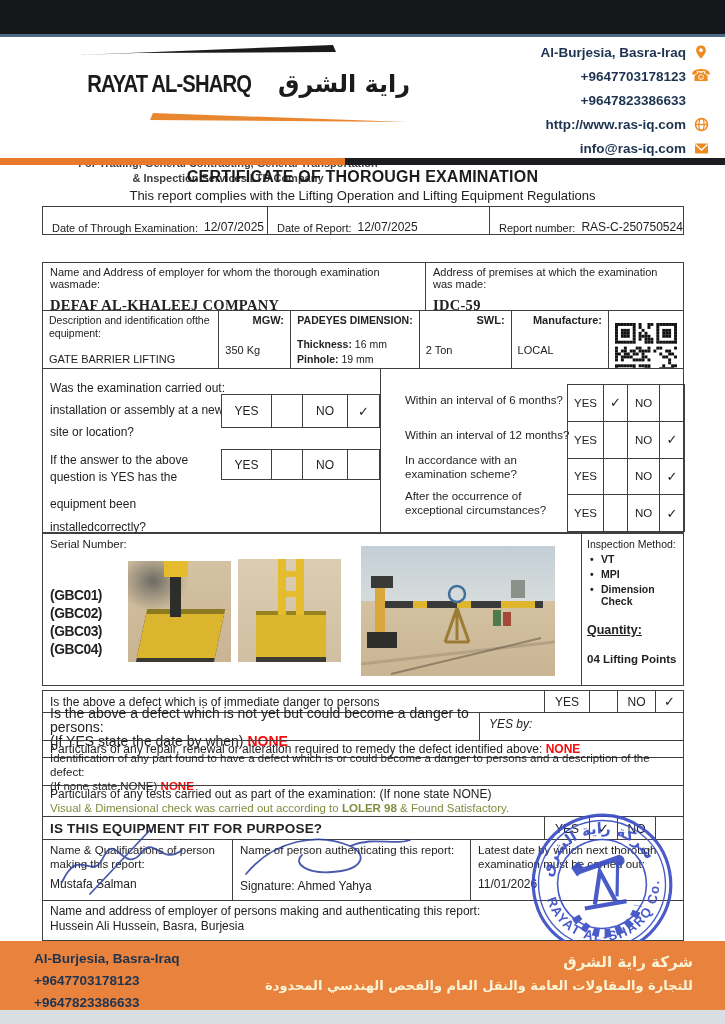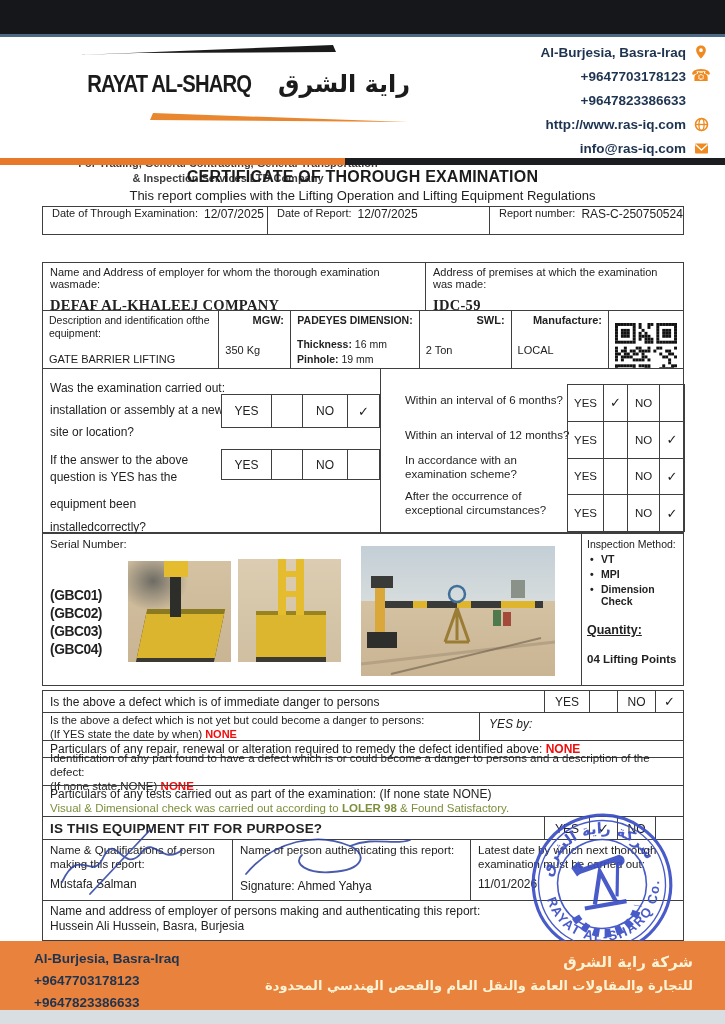--- a/index.html
+++ b/index.html
@@ -30,21 +30,21 @@
   
   .box{border:1.4px solid #3f3f3f;background:#fff;box-sizing:border-box;}
   .br{border-right:1.4px solid #3f3f3f;}
   .bt{border-top:1.4px solid #3f3f3f;}
   .lbl{font-size:11px;color:#222;}
   .red{color:#f20d0d;}
   .grn{color:#7d8f3e;}
 
   
   .t-dates{left:42px;top:206px;width:642px;height:29px;display:flex;align-items:stretch;}
-  .t-dates>div{display:flex;align-items:flex-start;padding-left:9px;gap:6px;font-size:11.5px;}
+  .t-dates>div{display:flex;align-items:flex-end;padding-left:9px;gap:6px;font-size:11.5px;}
   .t-dates .v{font-size:12px;}
 
   
   .t-emp{left:42px;top:246px;width:642px;height:122px;display:flex;flex-direction:column;margin-top:16px;}
   .t-emp .r1{height:47px;display:flex;}
   .t-emp .r1>div{padding:3px 7px;}
   .serif-name{font-family:"Liberation Serif",serif;font-weight:bold;font-size:14.5px;margin-top:7px;letter-spacing:.3px;}
   .t-emp .r2{flex:1;display:flex;}
   .t-emp .r2>div{padding:3px 6px;font-size:10.5px;line-height:13px;}
   .b{font-weight:bold;text-align:right;}
@@ -629,21 +629,21 @@
         <div style="width:28px">
             <span class="mark"></span>
           </div>
         <div style="width:38px">NO</div>
         <div style="flex:1">
             <span class="mark">✓</span>
           </div>
       </div>
     </div>
     <div class="drow" style="height:28px">
-      <div class="dtext" style="font-size:11px">
+      <div class="dtext" style="font-size:14px">
         <div>Is the above a defect which is not yet but could become a danger to persons:</div>
         <div><span>(If YES state the date by when)</span> <span class="red b">NONE</span></div>
       </div>
       <div class="yesby">YES by:</div>
     </div>
     <div class="drow" style="height:17px">
       <div class="dtext">
           <div><span>Particulars of any repair, renewal or alteration required to remedy the defect identified above:</span> <span class="red b">NONE</span></div>
         </div>
     </div>

